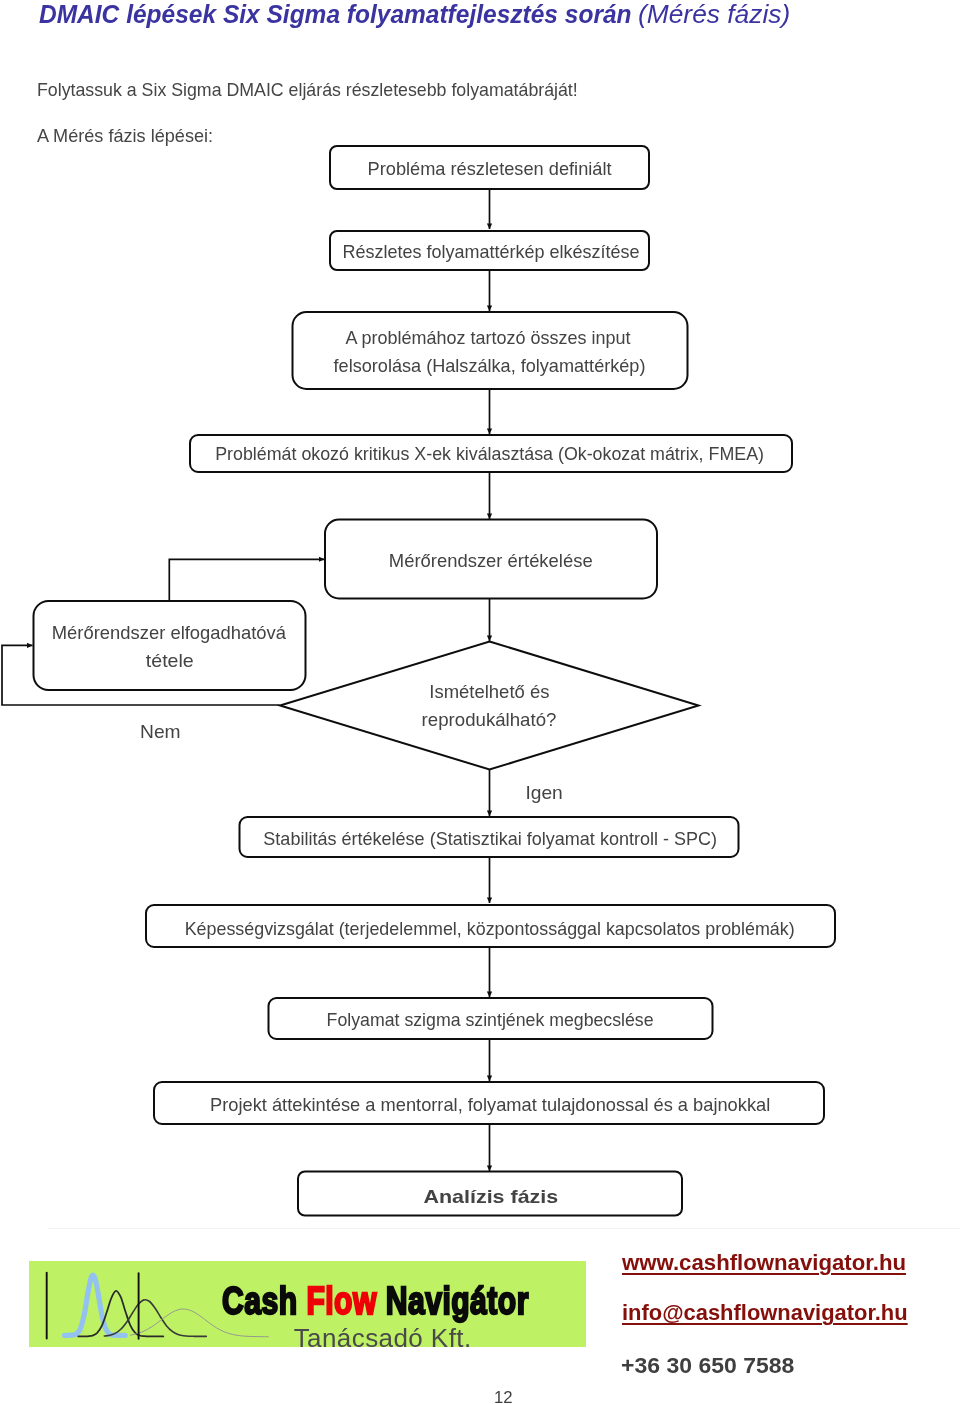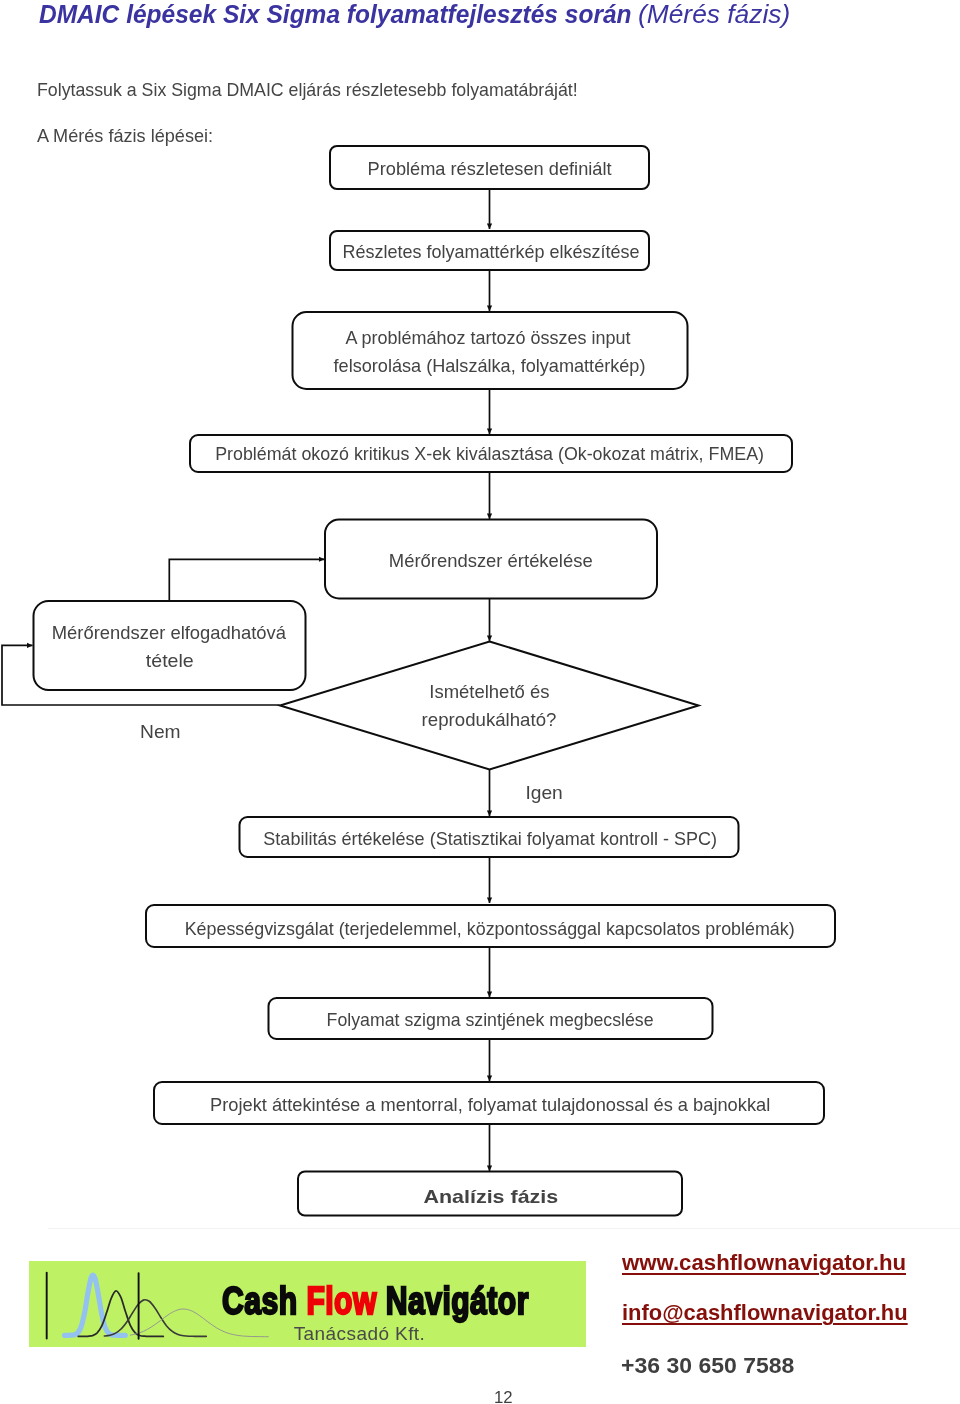--- a/index.html
+++ b/index.html
@@ -18,21 +18,21 @@
   .ftext.b{font-weight:bold;}
   #footrule{position:absolute;left:48px;top:1228.2px;width:912px;height:1.1px;background:#f2f2f2;}
   #logo{position:absolute;left:28.7px;top:1261px;width:557px;height:86px;background:#bef264;}
   #logoart{position:absolute;left:0;top:0;width:557px;height:86px;}
   #logotext{position:absolute;left:193.8px;top:17.6px;font-family:"Liberation Sans",sans-serif;
             font-weight:bold;font-size:38.5px;letter-spacing:0.6px;color:#0a0a0a;white-space:nowrap;
             -webkit-text-stroke:2.3px #0a0a0a;paint-order:stroke fill;
             transform:scaleX(0.7825);transform-origin:0 0;}
   #logotext .red{color:#ee0007;-webkit-text-stroke:2.3px #ee0007;}
   #logotag{position:absolute;left:265px;top:61.5px;font-family:"Liberation Sans",sans-serif;
-           font-size:19px;color:#4a4a4a;white-space:nowrap;letter-spacing:0.42px;}
+           font-size:26px;color:#4a4a4a;white-space:nowrap;letter-spacing:0.42px;}
   .flink{position:absolute;font-family:"Liberation Sans",sans-serif;font-weight:bold;
          font-size:21.8px;color:#850f0a;white-space:nowrap;text-decoration:underline;
          text-underline-offset:3px;text-decoration-thickness:1.7px;display:inline-block;transform-origin:0 0;}
   #fphone{position:absolute;font-family:"Liberation Sans",sans-serif;font-weight:bold;
           font-size:22.6px;color:#3f3f3f;white-space:nowrap;}
   #pagenum{position:absolute;left:494.2px;top:1387.5px;font-family:"Liberation Sans",sans-serif;
            font-size:16.1px;color:#3f3f3f;display:inline-block;transform:scaleX(1.04);transform-origin:0 0;}
 </style>
 </head>
 <body>

